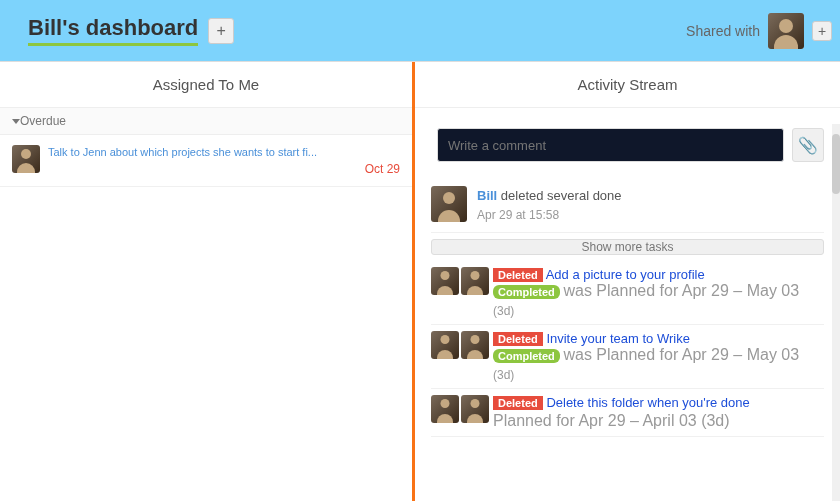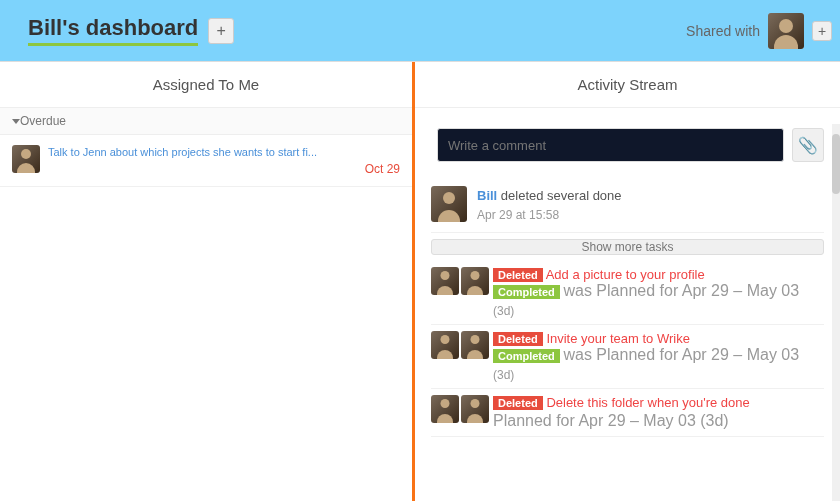--- a/index.html
+++ b/index.html
@@ -396,26 +396,26 @@
       border-radius: 0;
       font-weight: bold;
     }
 
     .badge-completed {
       display: inline-block;
       background: #8dc63f;
       color: #fff;
       font-size: 11px;
       padding: 1px 5px;
-      border-radius: 0;
+      border-radius: 6px;
       font-weight: bold;
     }
 
     .task-name {
-      color: #ef4444;
+      color: #1d4ed8;
       font-size: 13px;
     }
 
     .task-meta {
       color: #999;
       font-size: 16px;
       margin-top: 2px;
     }
 
     .task-duration {
@@ -550,21 +550,21 @@
       <div class="task-group">
         <div class="task-avatars">
           <div class="small-avatar"></div>
           <div class="small-avatar"></div>
         </div>
         <div class="task-details">
           <div>
             <span class="badge-deleted">Deleted</span>
             <span class="task-name">Delete this folder when you're done</span>
           </div>
-          <div class="task-meta">Planned for Apr 29 – May 03 (3d)</div>
+          <div class="task-meta">Planned for Apr 29 – April 03 (3d)</div>
         </div>
       </div>
 
       
     </div>
 
     <div class="scrollbar-track">
       <div class="scrollbar-thumb"></div>
     </div>
 

